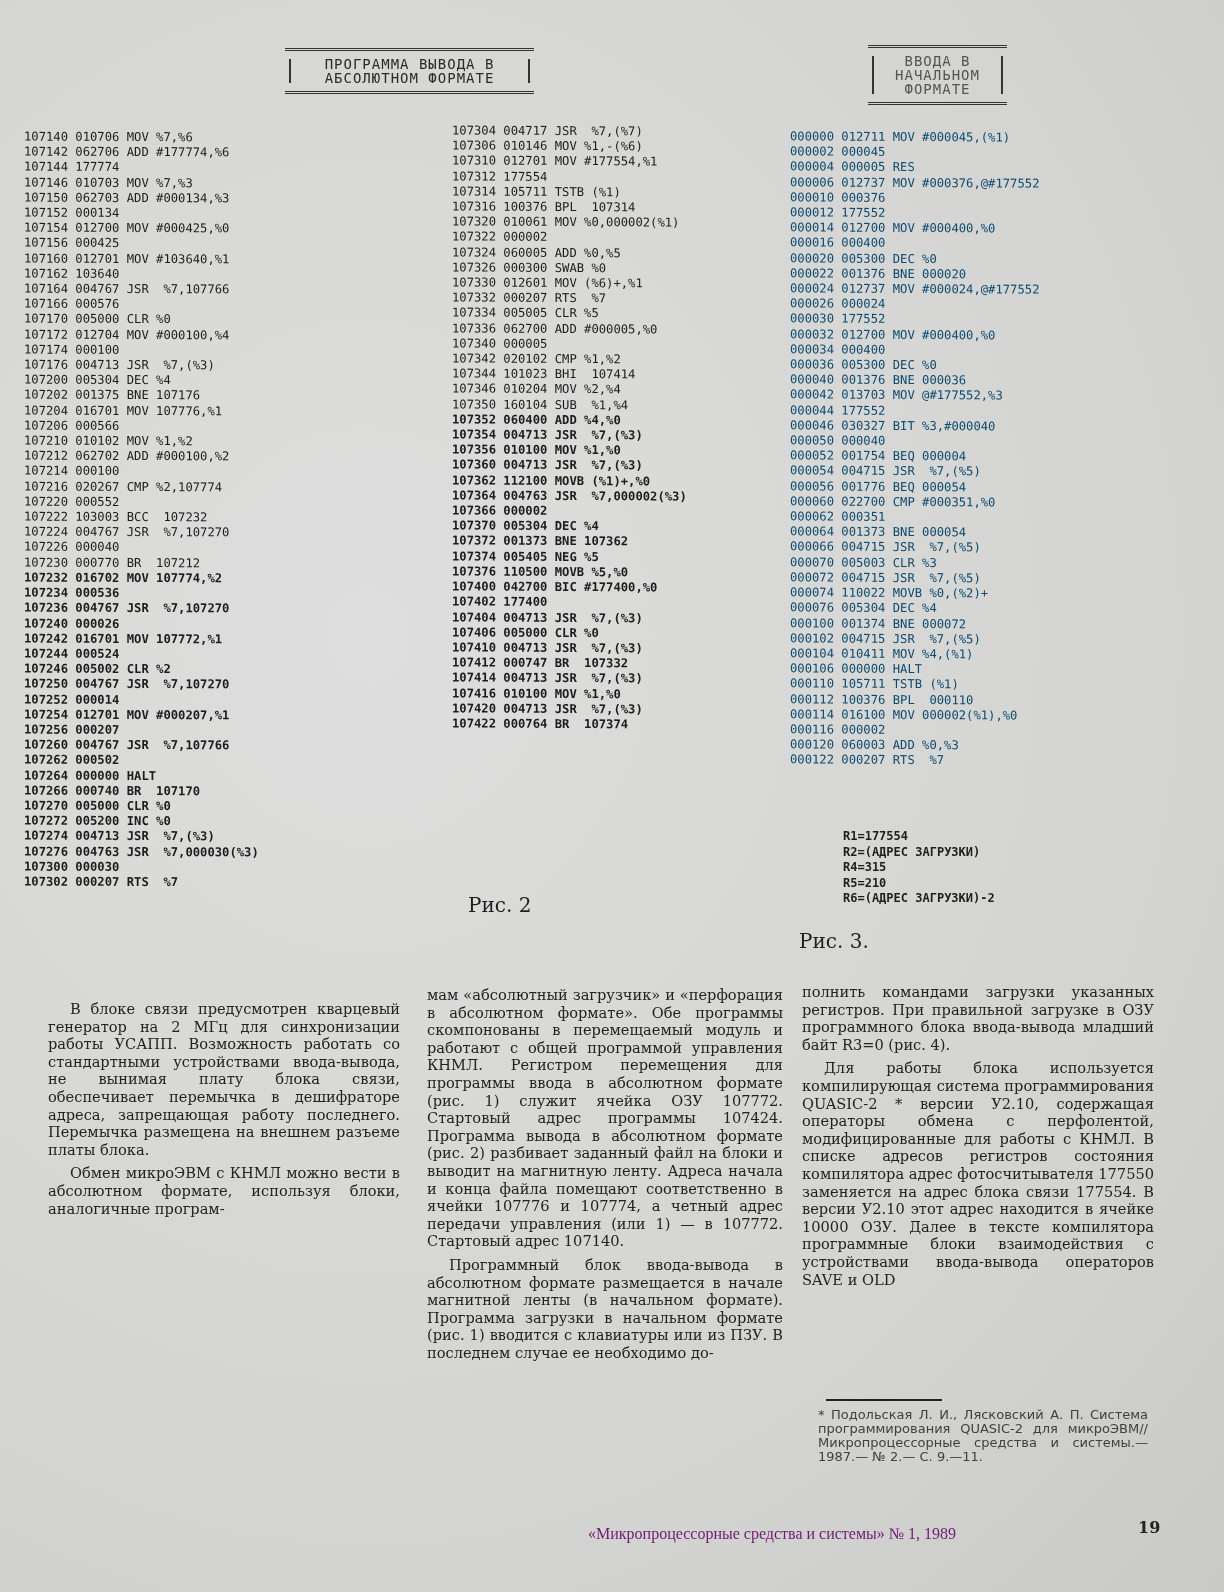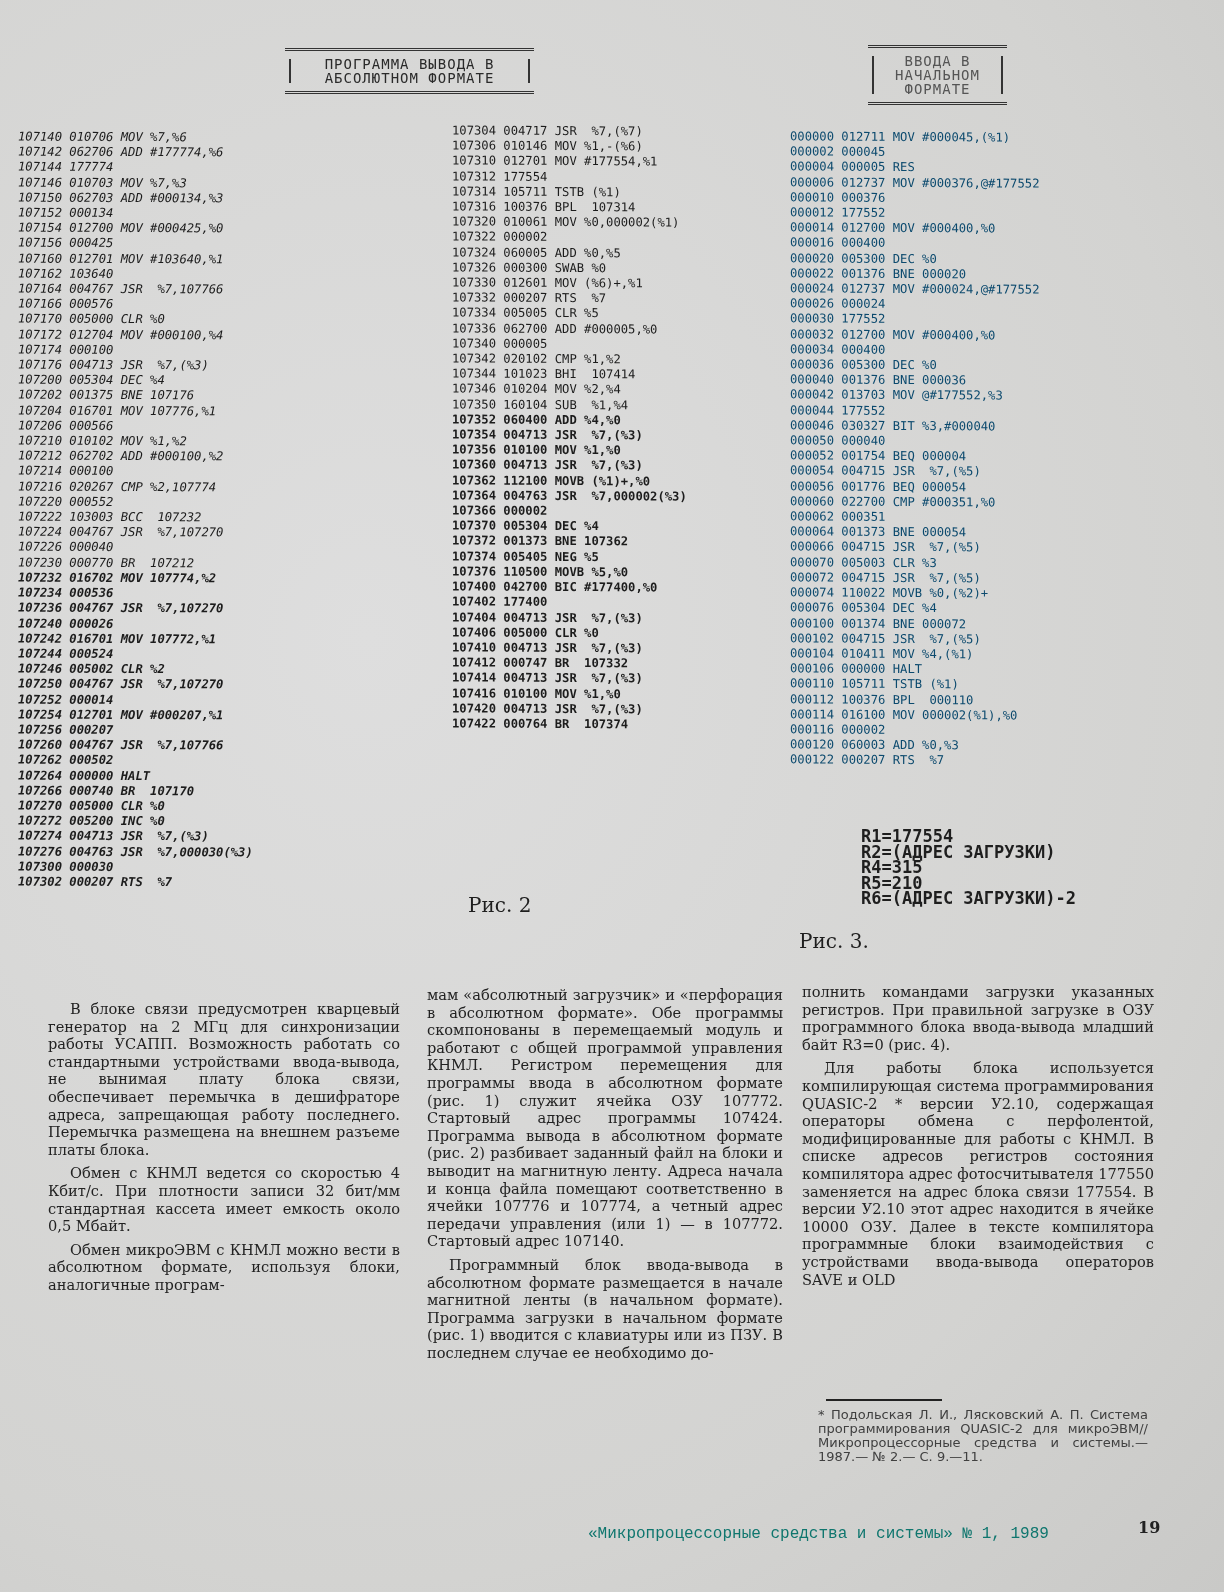--- a/index.html
+++ b/index.html
@@ -18,47 +18,47 @@
     content: ""; position: absolute; top: 8px; bottom: 8px; width: 2px; background: #333;
   }
   .banner::before { left: 4px; }
   .banner::after { right: 4px; }
   #banner-left { left: 285px; top: 48px; width: 225px; }
   #banner-right { left: 868px; top: 45px; width: 115px; color: #555; }
   .listing {
     position: absolute; font-family: "DejaVu Sans Mono", monospace;
     font-size: 12.2px; line-height: 15.2px; white-space: pre; color: #1c1c1c;
   }
-  #listing-1 { left: 18px; top: 130px; transform: skewY(0.2deg); font-style: italic; }
+  #listing-1 { left: 24px; top: 130px; transform: skewY(0.2deg); }
   #listing-2 { left: 452px; top: 124px; transform: skewY(0.3deg); }
   #listing-3 { left: 790px; top: 130px; color: #0c4a6e; transform: skewY(0.3deg); }
   #listing-1 .line:nth-child(n+30) { font-weight: bold; }
   #listing-2 .line:nth-child(n+20) { font-weight: bold; }
   .registers {
-    position: absolute; left: 861px; top: 829px;
-    font-family: "DejaVu Sans Mono", monospace; font-size: 17px; line-height: 15.5px; white-space: pre; font-weight: bold;
+    position: absolute; left: 843px; top: 829px;
+    font-family: "DejaVu Sans Mono", monospace; font-size: 12px; line-height: 15.5px; white-space: pre; font-weight: bold;
   }
   .fig-caption { position: absolute; font-family: "DejaVu Serif", serif; font-size: 20px; }
   #fig2 { left: 468px; top: 893px; }
   #fig3 { left: 799px; top: 929px; }
   .col {
     position: absolute; font-family: "DejaVu Serif", serif; font-size: 14.6px; line-height: 17.6px;
     text-align: justify; color: #222;
   }
   .col p { margin: 0 0 6px 0; text-indent: 22px; }
   .col p.noindent { text-indent: 0; }
   #col-1 { left: 48px; top: 1000px; width: 352px; }
   #col-2 { left: 427px; top: 986px; width: 356px; }
   #col-3 { left: 802px; top: 983px; width: 352px; }
   .footnote-rule { position: absolute; left: 826px; top: 1399px; width: 116px; height: 2px; background: #222; }
   .footnote {
     position: absolute; left: 818px; top: 1408px; width: 330px;
     font-family: "DejaVu Sans", sans-serif; font-size: 13px; line-height: 14px; text-align: justify; color: #404040;
   }
-  .footer { position: absolute; left: 588px; top: 1525px; font-family: Liberation Mono, monospace; font-size: 16px; color: #0f766e; }
+  .footer { position: absolute; left: 588px; top: 1525px; font-family: Liberation Serif, serif; font-size: 16px; color: #701a75; }
   .page-number { position: absolute; left: 1138px; top: 1518px; font-family: "DejaVu Serif", serif; font-size: 16px; font-weight: bold; color: #222; }
 </style>
 </head>
 <body>
 
 <div class="banner" id="banner-left">
   <div>ПРОГРАММА ВЫВОДА В</div>
   <div>АБСОЛЮТНОМ ФОРМАТЕ</div>
 </div>
 
@@ -72,21 +72,20 @@
 <div class="listing" id="listing-2"><div class="line">107304 004717 JSR  %7,(%7)</div><div class="line">107306 010146 MOV %1,-(%6)</div><div class="line">107310 012701 MOV #177554,%1</div><div class="line">107312 177554</div><div class="line">107314 105711 TSTB (%1)</div><div class="line">107316 100376 BPL  107314</div><div class="line">107320 010061 MOV %0,000002(%1)</div><div class="line">107322 000002</div><div class="line">107324 060005 ADD %0,%5</div><div class="line">107326 000300 SWAB %0</div><div class="line">107330 012601 MOV (%6)+,%1</div><div class="line">107332 000207 RTS  %7</div><div class="line">107334 005005 CLR %5</div><div class="line">107336 062700 ADD #000005,%0</div><div class="line">107340 000005</div><div class="line">107342 020102 CMP %1,%2</div><div class="line">107344 101023 BHI  107414</div><div class="line">107346 010204 MOV %2,%4</div><div class="line">107350 160104 SUB  %1,%4</div><div class="line">107352 060400 ADD %4,%0</div><div class="line">107354 004713 JSR  %7,(%3)</div><div class="line">107356 010100 MOV %1,%0</div><div class="line">107360 004713 JSR  %7,(%3)</div><div class="line">107362 112100 MOVB (%1)+,%0</div><div class="line">107364 004763 JSR  %7,000002(%3)</div><div class="line">107366 000002</div><div class="line">107370 005304 DEC %4</div><div class="line">107372 001373 BNE 107362</div><div class="line">107374 005405 NEG %5</div><div class="line">107376 110500 MOVB %5,%0</div><div class="line">107400 042700 BIC #177400,%0</div><div class="line">107402 177400</div><div class="line">107404 004713 JSR  %7,(%3)</div><div class="line">107406 005000 CLR %0</div><div class="line">107410 004713 JSR  %7,(%3)</div><div class="line">107412 000747 BR  107332</div><div class="line">107414 004713 JSR  %7,(%3)</div><div class="line">107416 010100 MOV %1,%0</div><div class="line">107420 004713 JSR  %7,(%3)</div><div class="line">107422 000764 BR  107374</div></div>
 <div class="listing" id="listing-3"><div class="line">000000 012711 MOV #000045,(%1)</div><div class="line">000002 000045</div><div class="line">000004 000005 RES</div><div class="line">000006 012737 MOV #000376,@#177552</div><div class="line">000010 000376</div><div class="line">000012 177552</div><div class="line">000014 012700 MOV #000400,%0</div><div class="line">000016 000400</div><div class="line">000020 005300 DEC %0</div><div class="line">000022 001376 BNE 000020</div><div class="line">000024 012737 MOV #000024,@#177552</div><div class="line">000026 000024</div><div class="line">000030 177552</div><div class="line">000032 012700 MOV #000400,%0</div><div class="line">000034 000400</div><div class="line">000036 005300 DEC %0</div><div class="line">000040 001376 BNE 000036</div><div class="line">000042 013703 MOV @#177552,%3</div><div class="line">000044 177552</div><div class="line">000046 030327 BIT %3,#000040</div><div class="line">000050 000040</div><div class="line">000052 001754 BEQ 000004</div><div class="line">000054 004715 JSR  %7,(%5)</div><div class="line">000056 001776 BEQ 000054</div><div class="line">000060 022700 CMP #000351,%0</div><div class="line">000062 000351</div><div class="line">000064 001373 BNE 000054</div><div class="line">000066 004715 JSR  %7,(%5)</div><div class="line">000070 005003 CLR %3</div><div class="line">000072 004715 JSR  %7,(%5)</div><div class="line">000074 110022 MOVB %0,(%2)+</div><div class="line">000076 005304 DEC %4</div><div class="line">000100 001374 BNE 000072</div><div class="line">000102 004715 JSR  %7,(%5)</div><div class="line">000104 010411 MOV %4,(%1)</div><div class="line">000106 000000 HALT</div><div class="line">000110 105711 TSTB (%1)</div><div class="line">000112 100376 BPL  000110</div><div class="line">000114 016100 MOV 000002(%1),%0</div><div class="line">000116 000002</div><div class="line">000120 060003 ADD %0,%3</div><div class="line">000122 000207 RTS  %7</div></div>
 
 <div class="registers"><div class="line">R1=177554</div><div class="line">R2=(АДРЕС ЗАГРУЗКИ)</div><div class="line">R4=315</div><div class="line">R5=210</div><div class="line">R6=(АДРЕС ЗАГРУЗКИ)-2</div></div>
 
 <div class="fig-caption" id="fig2">Рис. 2</div>
 <div class="fig-caption" id="fig3">Рис. 3.</div>
 
 <div class="col" id="col-1">
   <p>В блоке связи предусмотрен кварцевый генератор на 2 МГц для синхронизации работы УСАПП. Возможность работать со стандартными устройствами ввода-вывода, не вынимая плату блока связи, обеспечивает перемычка в дешифраторе адреса, запрещающая работу последнего. Перемычка размещена на внешнем разъеме платы блока.</p>
-  <p>Обмен с КНМЛ ведется со скоростью 4 Кбит/с. При плотности записи 32 бит/мм стандартная кассета имеет емкость около 0,5 Мбайт.</p>
   <p>Обмен микроЭВМ с КНМЛ можно вести в абсолютном формате, используя блоки, аналогичные програм-</p>
 </div>
 
 <div class="col" id="col-2">
   <p class="noindent">мам «абсолютный загрузчик» и «перфорация в абсолютном формате». Обе программы скомпонованы в перемещаемый модуль и работают с общей программой управления КНМЛ. Регистром перемещения для программы ввода в абсолютном формате (рис. 1) служит ячейка ОЗУ 107772. Стартовый адрес программы 107424. Программа вывода в абсолютном формате (рис. 2) разбивает заданный файл на блоки и выводит на магнитную ленту. Адреса начала и конца файла помещают соответственно в ячейки 107776 и 107774, а четный адрес передачи управления (или 1) — в 107772. Стартовый адрес 107140.</p>
   <p>Программный блок ввода-вывода в абсолютном формате размещается в начале магнитной ленты (в начальном формате). Программа загрузки в начальном формате (рис. 1) вводится с клавиатуры или из ПЗУ. В последнем случае ее необходимо до-</p>
 </div>
 
 <div class="col" id="col-3">
   <p class="noindent">полнить командами загрузки указанных регистров. При правильной загрузке в ОЗУ программного блока ввода-вывода младший байт R3=0 (рис. 4).</p>

